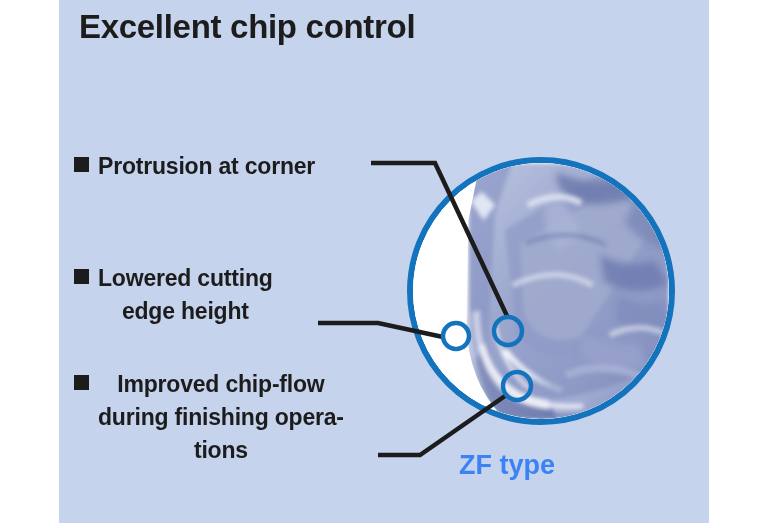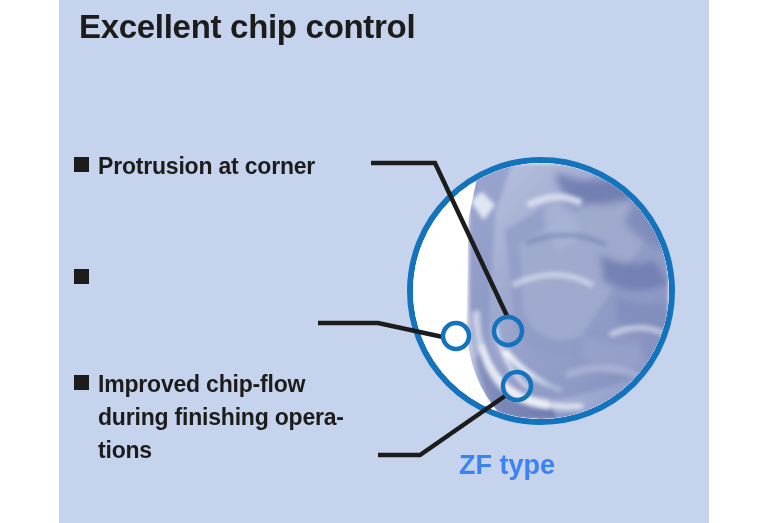--- a/index.html
+++ b/index.html
@@ -49,20 +49,21 @@
     flex: 0 0 auto;
     margin-top: 7px;
   }
   .bullet-text {
     font-size: 23px;
     font-weight: bold;
     color: #1c1c1c;
     line-height: 33px;
     letter-spacing: -0.2px;
     white-space: pre-line;
+    text-align: center;
   }
   #b1 { left: 74px; top: 150px; }
   #b2 { left: 74px; top: 262px; }
   #b3 { left: 74px; top: 368px; }
 
   #photo-wrap {
     position: absolute;
     left: 407px;
     top: 157px;
     width: 268px;
@@ -113,20 +114,22 @@
 
   <div id="title">Excellent chip control</div>
 
   <div class="bullet-row" id="b1">
     <span class="bullet-sq"></span>
     <span class="bullet-text">Protrusion at corner</span>
   </div>
 
   <div class="bullet-row" id="b2">
     <span class="bullet-sq"></span>
+    <span class="bullet-text">Lowered cutting
+edge height</span>
   </div>
 
   <div class="bullet-row" id="b3">
     <span class="bullet-sq"></span>
     <span class="bullet-text">Improved chip-flow
 during finishing opera-
 tions</span>
   </div>
 
   <div id="photo-wrap">

